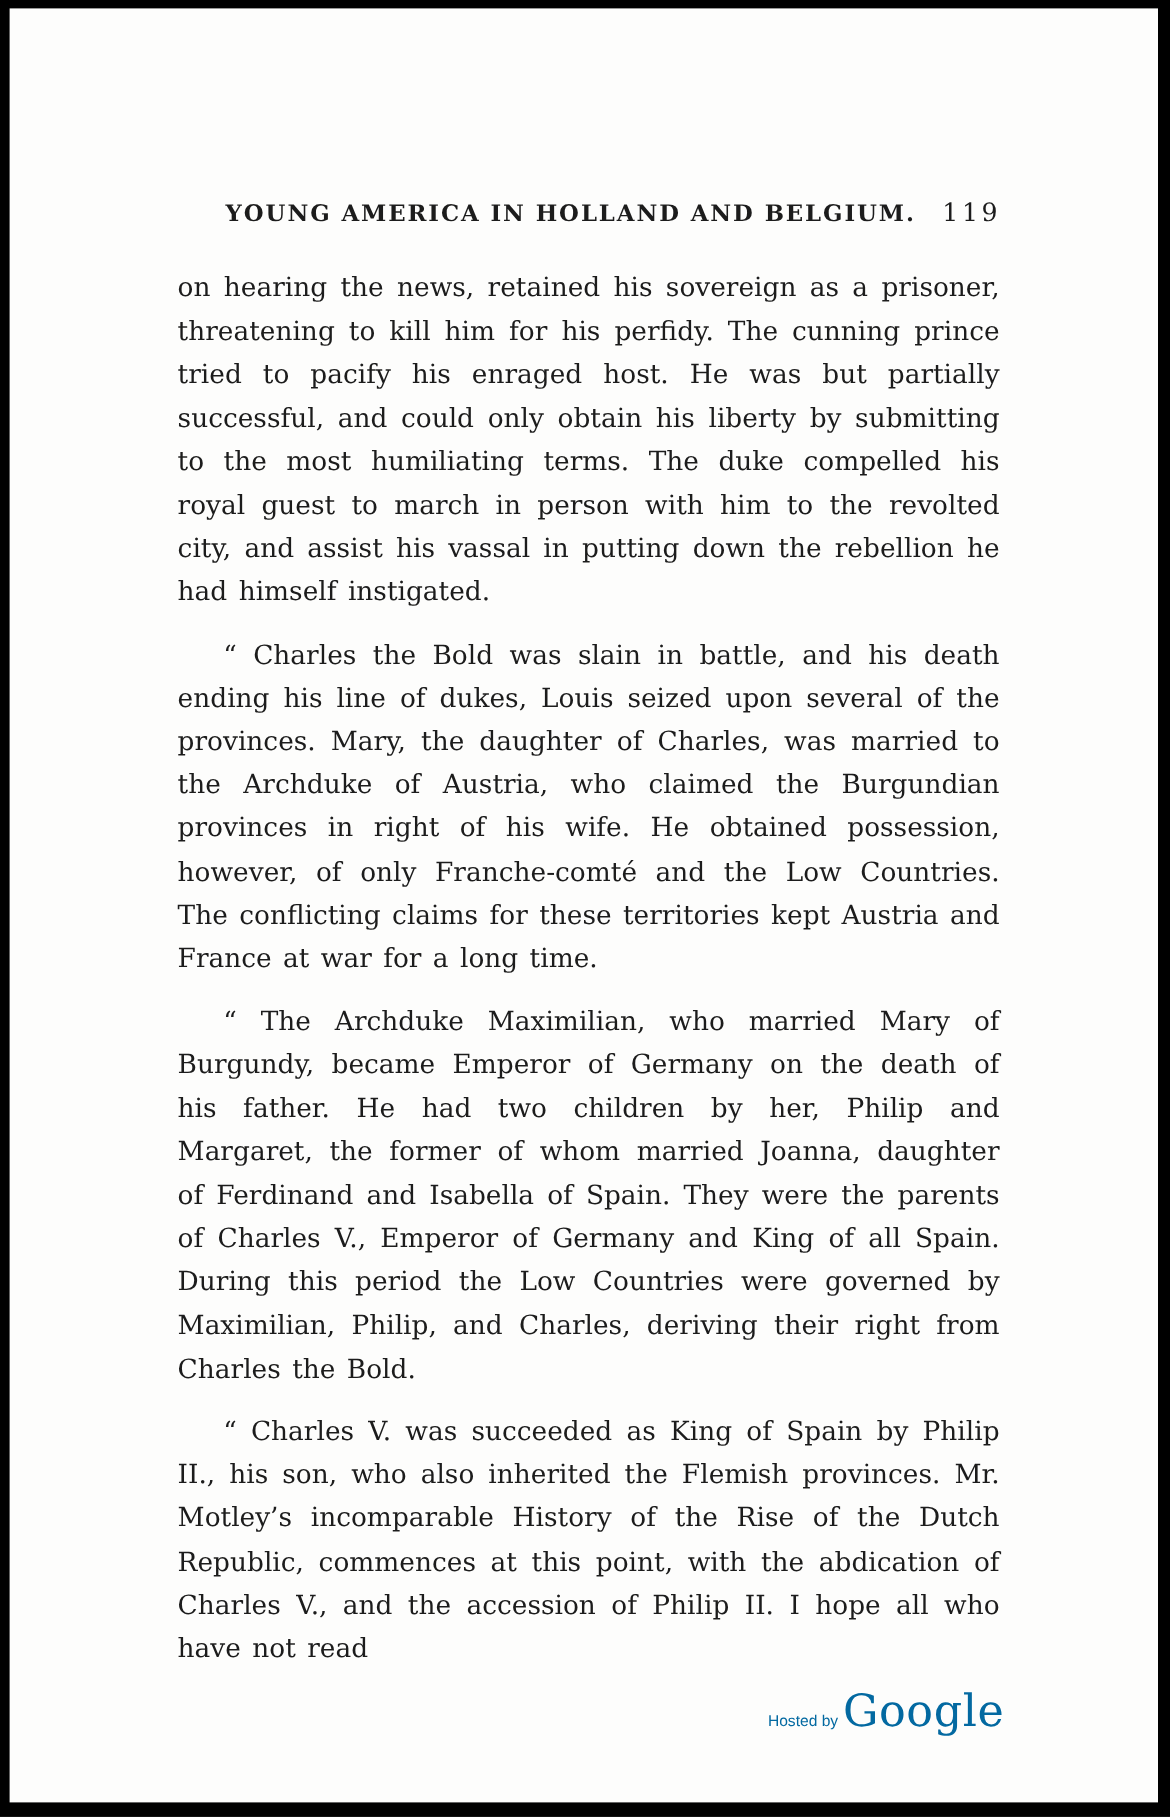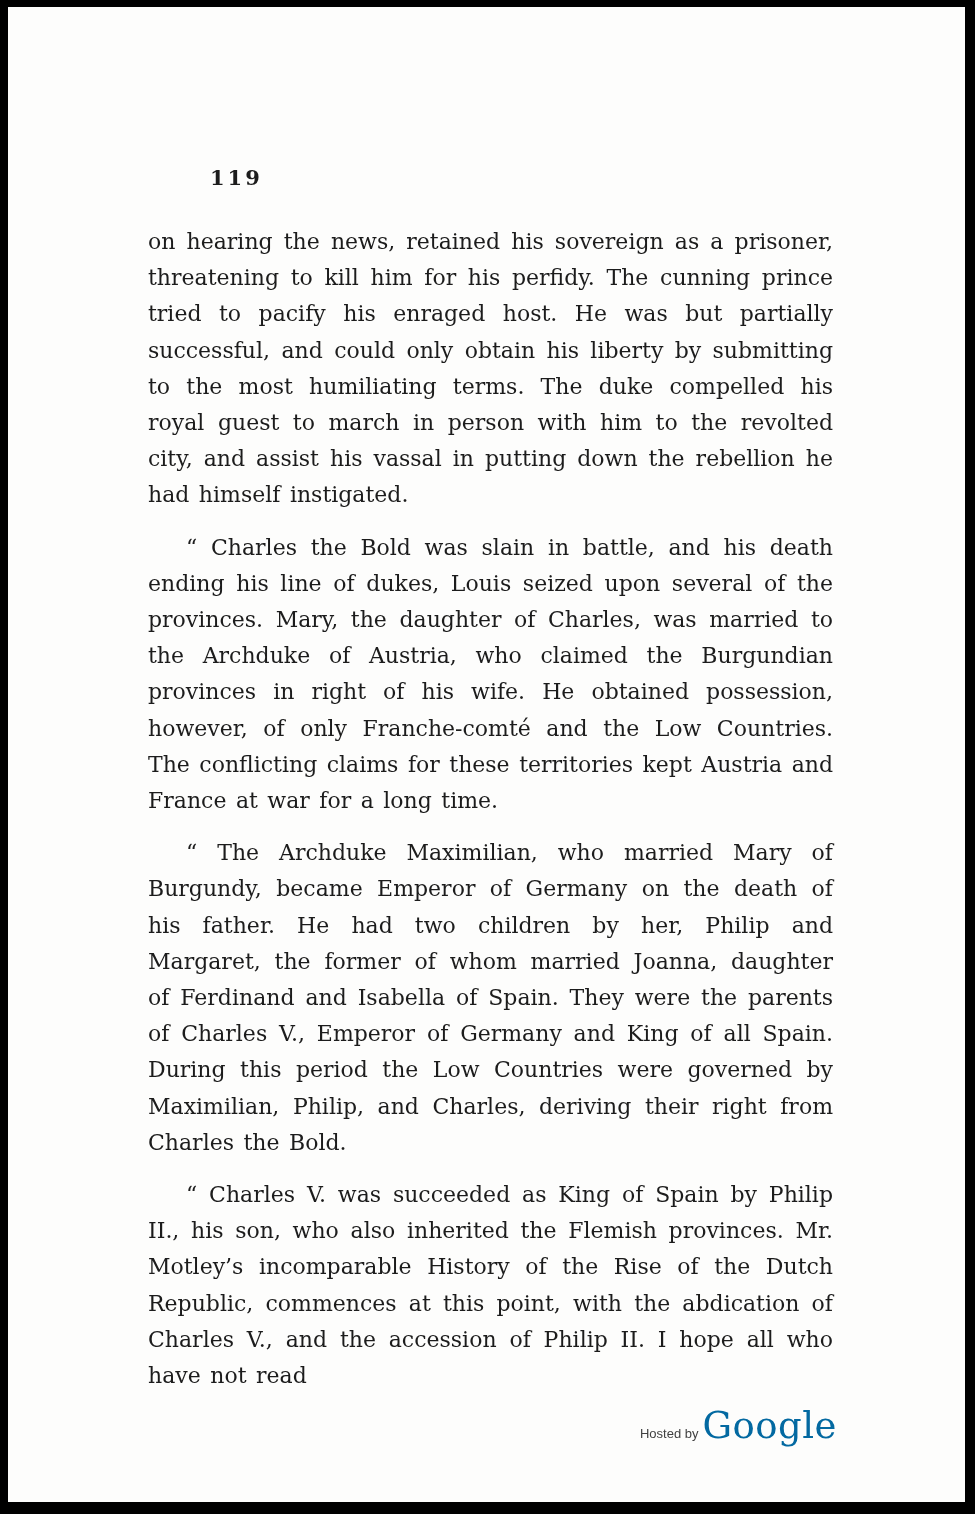--- a/index.html
+++ b/index.html
@@ -32,21 +32,21 @@
     justify-content: space-between;
     align-items: baseline;
     font-size: 19px;
     font-weight: bold;
     letter-spacing: 1.6px;
     padding-left: 40px;
     margin-bottom: 34px;
     white-space: nowrap;
   }
   .header .page-number {
-    font-weight: bold;
+    font-weight: normal;
     letter-spacing: 3px;
     font-size: 21px;
     margin-left: 22px;
   }
   .body-text {
     font-size: 22px;
     line-height: 36.2px;
     text-align: justify;
     word-spacing: 2.5px;
   }
@@ -61,37 +61,38 @@
     position: absolute;
     bottom: 58px;
     right: 128px;
     display: flex;
     align-items: baseline;
     gap: 4px;
   }
   .hostedby {
     font-family: "Liberation Sans", sans-serif;
     font-size: 13px;
-    color: #404040;
+    color: #0369a1;
   }
   .google-logo {
     font-family: "DejaVu Serif", serif;
     font-size: 37px;
     color: #0369a1;
     letter-spacing: 0.5px;
     line-height: 1;
   }
 </style>
 </head>
 <body>
 
 <div class="scan-frame">
   <div class="page">
 
     <div class="header">
+      <span class="running-title">YOUNG AMERICA IN HOLLAND AND BELGIUM.</span>
       <span class="page-number">119</span>
     </div>
 
     <div class="body-text" id="paragraphs">
         <p class="">on hearing the news, retained his sovereign as a prisoner, threatening to kill him for his perfidy.  The cunning prince tried to pacify his enraged host.  He was but partially successful, and could only obtain his liberty by submitting to the most humiliating terms. The duke compelled his royal guest to march in person with him to the revolted city, and assist his vassal in putting down the rebellion he had himself instigated.</p>
         <p class="indent">“ Charles the Bold was slain in battle, and his death ending his line of dukes, Louis seized upon several of the provinces.  Mary, the daughter of Charles, was married to the Archduke of Austria, who claimed the Burgundian provinces in right of his wife.  He obtained possession, however, of only Franche-comté and the Low Countries.  The conflicting claims for these territories kept Austria and France at war for a long time.</p>
         <p class="indent">“ The Archduke Maximilian, who married Mary of Burgundy, became Emperor of Germany on the death of his father.  He had two children by her, Philip and Margaret, the former of whom married Joanna, daughter of Ferdinand and Isabella of Spain.  They were the parents of Charles V., Emperor of Germany and King of all Spain.  During this period the Low Countries were governed by Maximilian, Philip, and Charles, deriving their right from Charles the Bold.</p>
         <p class="indent">“ Charles V. was succeeded as King of Spain by Philip II., his son, who also inherited the Flemish provinces.   Mr. Motley’s incomparable History of the Rise of the Dutch Republic, commences at this point, with the abdication of Charles V., and the accession of Philip II.  I hope all who have not read</p>
       </div>
 

